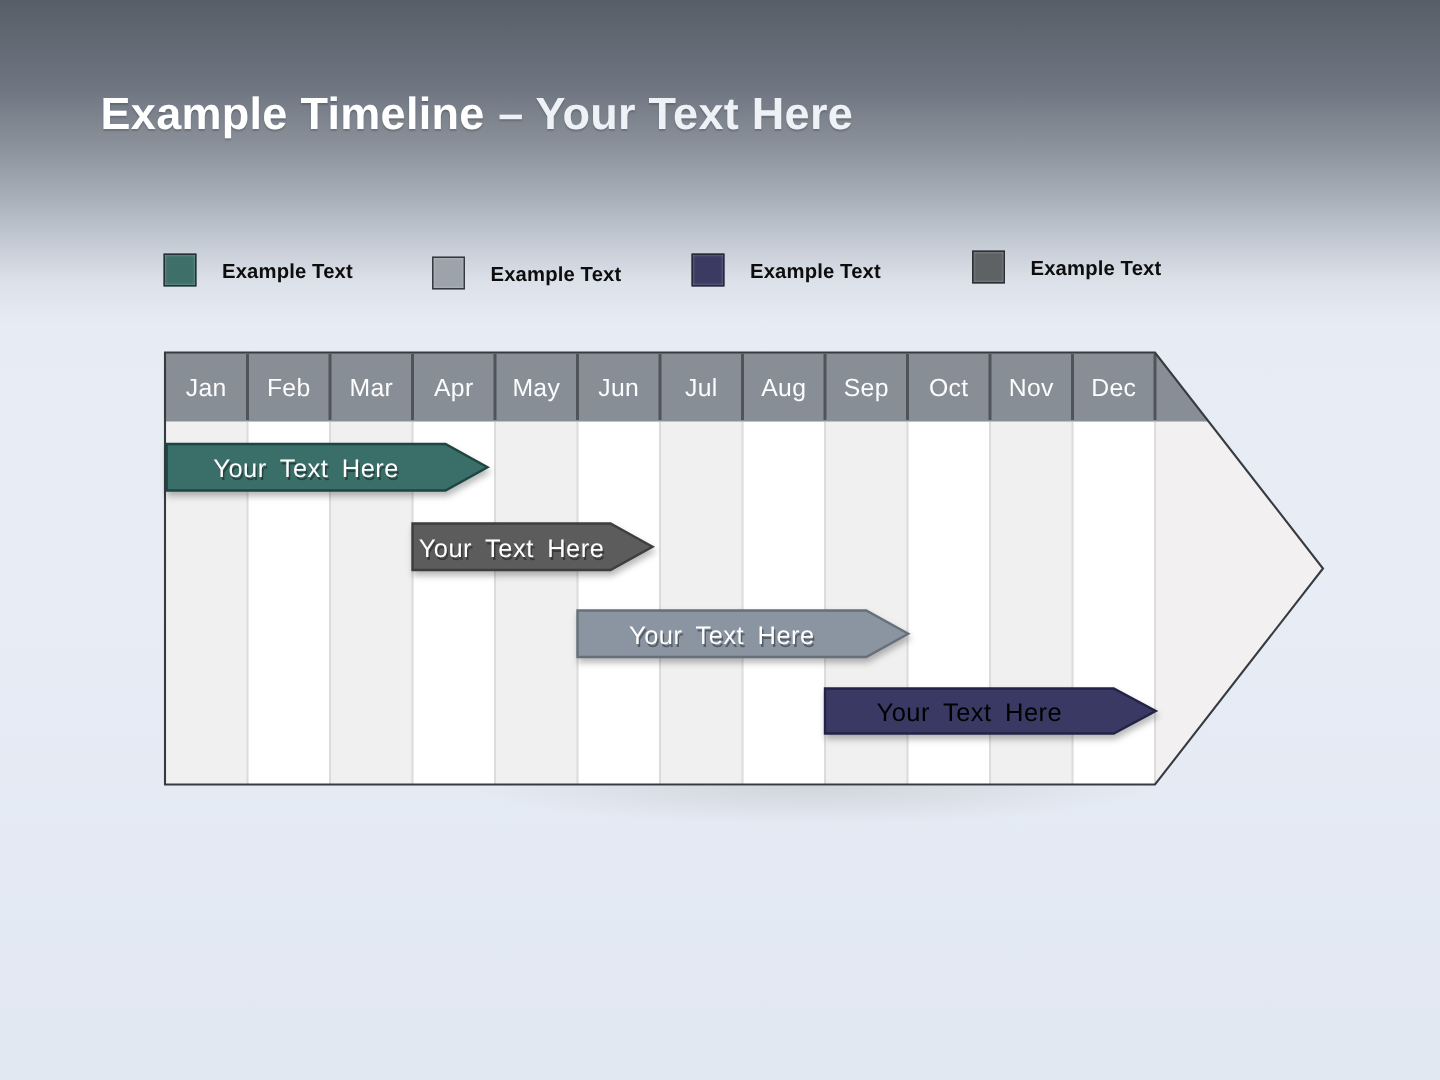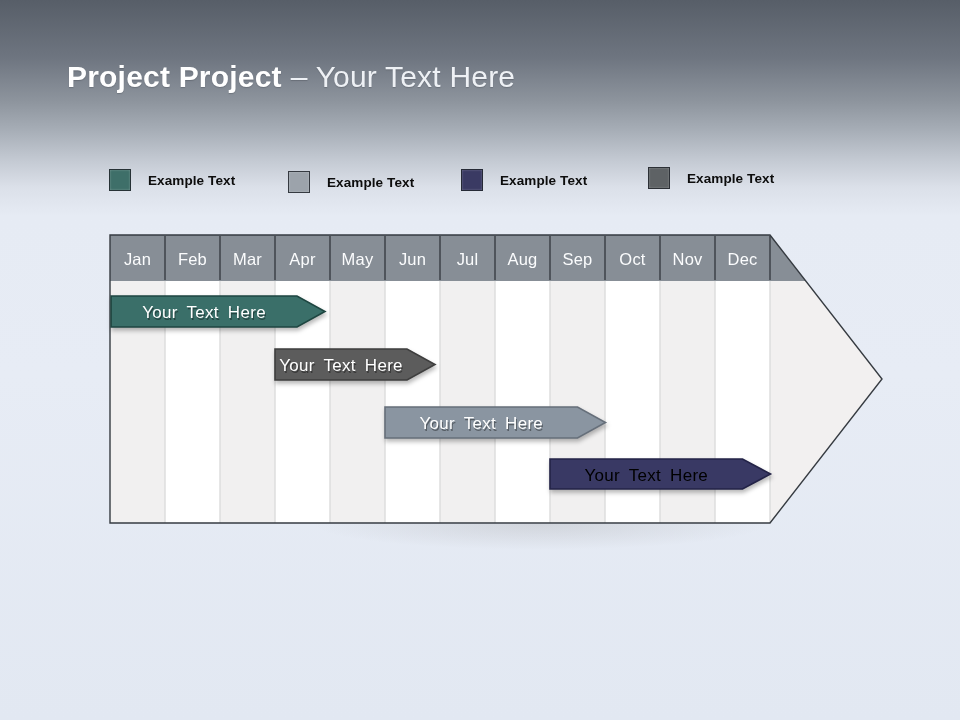--- a/index.html
+++ b/index.html
@@ -8,21 +8,21 @@
     font-family:"Liberation Sans",sans-serif;
     background:linear-gradient(180deg,
       #575e68 0%, #6e7580 8%, #8d949d 14%, #a6adb6 18%,
       #c2c8d1 22%, #dbe0e9 26%, #e6ebf4 30%, #e7ecf5 52%, #e2e8f2 100%);
   }
   .title{
     position:absolute;left:67px;top:60px;font-size:30px;color:#fff;
     letter-spacing:.2px;white-space:nowrap;text-shadow:0 1px 1px rgba(40,45,52,.25);
   }
   .t-bold{font-weight:700;}
-  .t-reg{font-weight:400;color:#eef1f5;margin-left:9px;}
+  .t-reg{font-weight:700;color:#eef1f5;margin-left:9px;}
   .legend-item{position:absolute;top:169px;display:flex;align-items:center;}
   .legend-item:nth-child(2){top:171px;}
   .legend-item:nth-child(4){top:167px;}
   .swatch{
     width:20px;height:20px;flex:0 0 auto;
     border:1px solid rgba(35,40,46,.85);
     box-shadow:inset 0 0 2px rgba(255,255,255,.35);
   }
   .lbl{margin-left:17px;font-size:13.5px;font-weight:700;color:#0d0d0d;letter-spacing:.1px;}
   #chart{position:absolute;left:0;top:0;}
@@ -35,21 +35,21 @@
     opacity:.07;pointer-events:none;filter:blur(.5px);
     -webkit-mask-image:linear-gradient(180deg, rgba(0,0,0,.95) 0%, rgba(0,0,0,.25) 45%, transparent 80%);
     mask-image:linear-gradient(180deg, rgba(0,0,0,.95) 0%, rgba(0,0,0,.25) 45%, transparent 80%);
   }
 </style>
 </head>
 <body>
 
 <div class="slide">
   <div class="title">
-    <span class="t-bold">Project Project</span><span class="t-reg">– Your Text Here</span>
+    <span class="t-bold">Example Timeline</span><span class="t-reg">– Your Text Here</span>
   </div>
 
   <div id="legend">
       <div class="legend-item" style="left: 109px;">
         <span class="swatch" style="background: rgb(62, 111, 105);"></span>
         <span class="lbl">Example Text</span>
       </div>
       <div class="legend-item" style="left: 288px;">
         <span class="swatch" style="background: rgb(156, 163, 171);"></span>
         <span class="lbl">Example Text</span>

